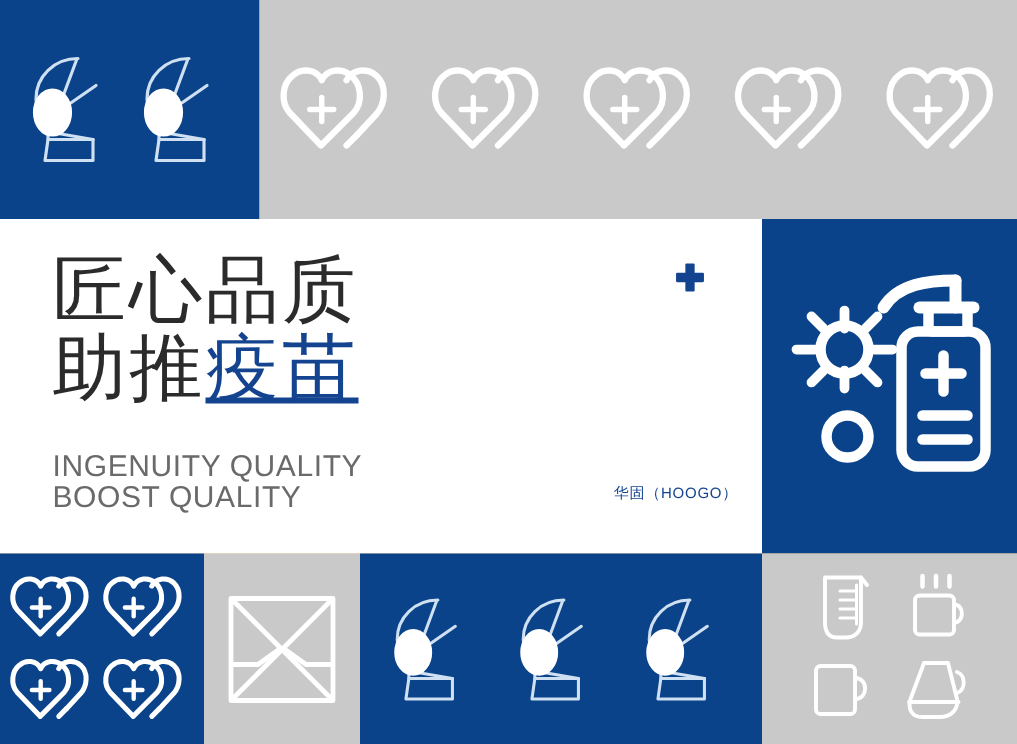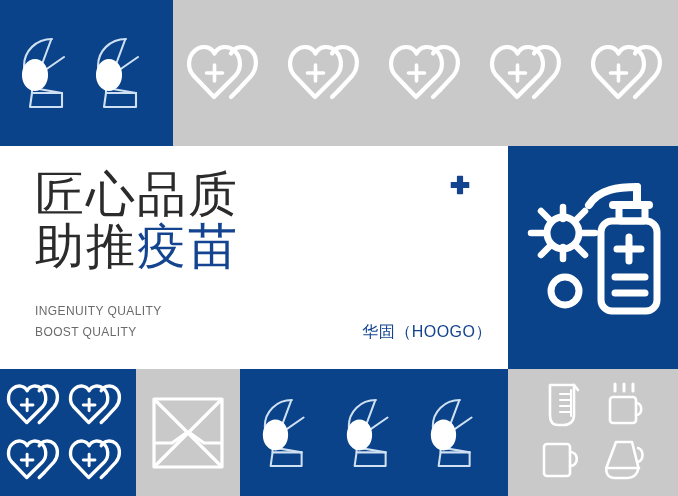--- a/index.html
+++ b/index.html
@@ -52,45 +52,45 @@
     width: 300px;
   }
   .hl-line {
     font-size: 49px;
     line-height: 52px;
     letter-spacing: 2px;
     color: #2b2b2b;
     font-weight: 400;
     white-space: nowrap;
   }
-  .hl-accent { color: #14448f; }
+  .hl-accent { color: #14448f; text-decoration: underline; }
 
   #sub-en {
     position: absolute;
     left: 35px;
     top: 301px;
     color: #6a6a6a;
-    font-size: 12px;
+    font-size: 20px;
     line-height: 21px;
     letter-spacing: 0.4px;
   }
 
   #plus-mark {
     position: absolute;
     left: 450px;
     top: 175px;
     width: 20px; height: 20px;
   }
 
   #brand-line {
     position: absolute;
     right: 186px;
     top: 322px;
     color: #14448f;
-    font-size: 16px;
+    font-size: 10px;
     letter-spacing: 0.5px;
     white-space: nowrap;
   }
 
   #sanitizer-wrap {
     position: absolute;
     left: 508px; top: 146px;
     width: 170px; height: 223px;
     display: flex; align-items: center; justify-content: center;
   }

